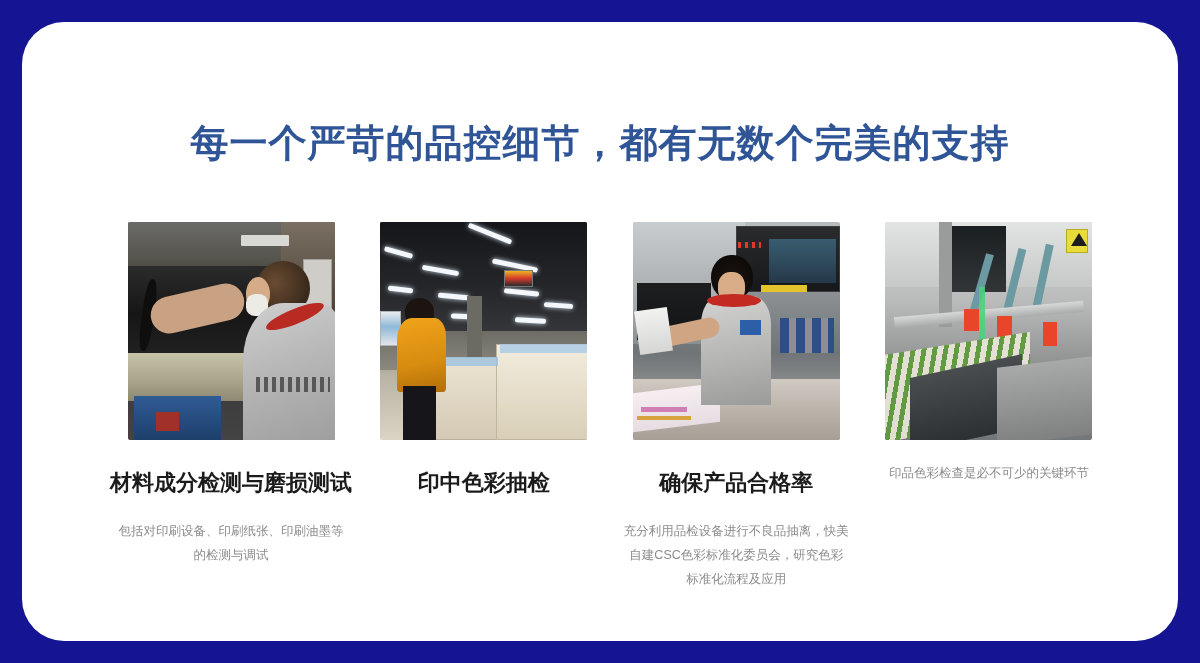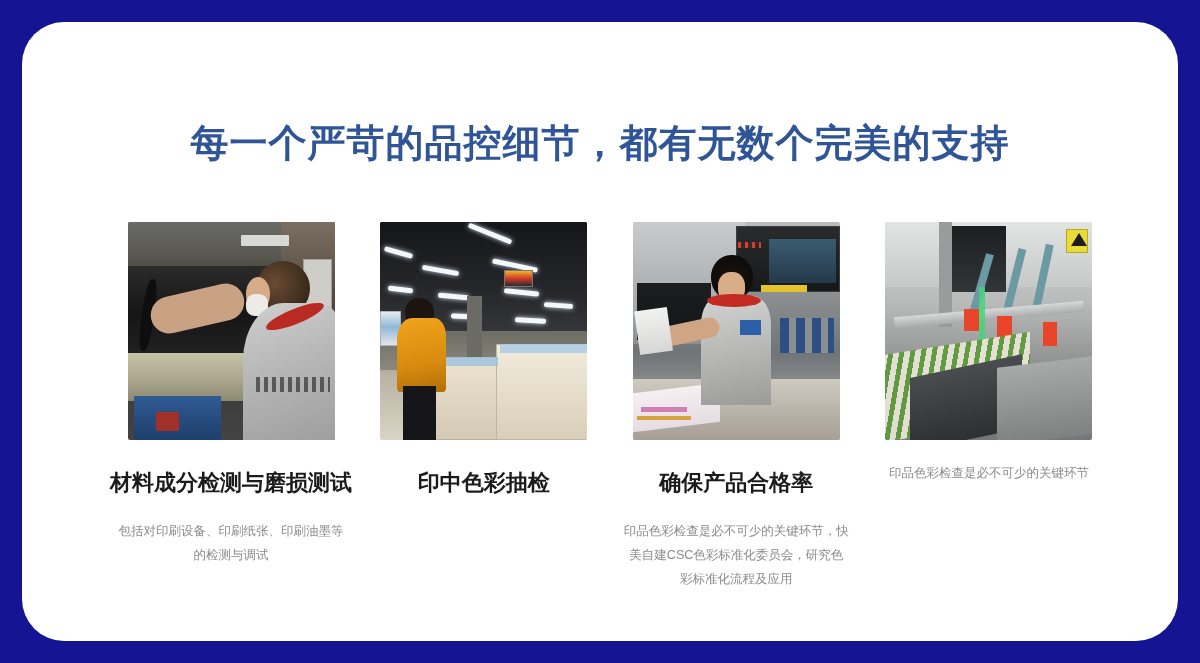--- a/index.html
+++ b/index.html
@@ -323,21 +323,21 @@
             <div class="ink2"></div>
           <div class="head3"></div>
             <div class="face3"></div>
           <div class="torso3"></div>
             <div class="collar3"></div>
             <div class="badge3"></div>
           <div class="arm3"></div>
             <div class="sheet3"></div>
         </div>
         <div class="card-title">确保产品合格率</div>
-        <div class="card-desc">印品色彩检查是必不可少的关键环节，快美自建CSC色彩标准化委员会，研究色彩标准化流程及应用</div>
+        <div class="card-desc">充分利用品检设备进行不良品抽离，快美自建CSC色彩标准化委员会，研究色彩标准化流程及应用</div>
       </div>
 
       <div class="card">
         <div class="card-photo ph4">
           <div class="backwall"></div>
             <div class="darkbay"></div>
             <div class="frame"></div>
           <div class="warn"></div>
           <div class="armA"></div>
             <div class="armB"></div>

